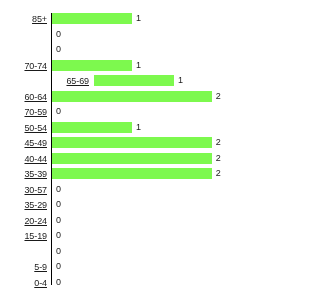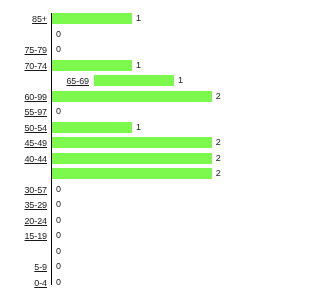--- a/index.html
+++ b/index.html
@@ -96,46 +96,45 @@
           <div class="cat-label">85+</div>
           <div class="bar-track" style="width: 79.927px;">
             <div class="bar-fill" style="width: 79.927px; background: rgb(125, 249, 78);"></div>
           </div>
           <div class="bar-value" style="left: 135.927px;">1</div>
         </div>
         <div class="bar-row" style="top: 15.5px;">
           <div class="bar-value" style="left: 56px;">0</div>
         </div>
         <div class="bar-row" style="top: 31px;">
-          <div class="cat-label">75-79</div>
           <div class="bar-value" style="left: 56px;">0</div>
         </div>
         <div class="bar-row" style="top: 46.5px;">
           <div class="cat-label">70-74</div>
           <div class="bar-track" style="width: 79.927px;">
             <div class="bar-fill" style="width: 79.927px; background: rgb(125, 249, 78);"></div>
           </div>
           <div class="bar-value" style="left: 135.927px;">1</div>
         </div>
         <div class="bar-row" style="top: 62px; margin-left: 42px;">
           <div class="cat-label">65-69</div>
           <div class="bar-track" style="width: 79.927px;">
             <div class="bar-fill" style="width: 79.927px; background: rgb(125, 249, 78);"></div>
           </div>
           <div class="bar-value" style="left: 135.927px;">1</div>
         </div>
         <div class="bar-row" style="top: 77.5px;">
-          <div class="cat-label">60-99</div>
+          <div class="cat-label">60-64</div>
           <div class="bar-track" style="width: 159.854px;">
             <div class="bar-fill" style="width: 159.854px; background: rgb(125, 249, 78);"></div>
           </div>
           <div class="bar-value" style="left: 215.854px;">2</div>
         </div>
         <div class="bar-row" style="top: 93px;">
-          <div class="cat-label">55-97</div>
+          <div class="cat-label">70-59</div>
           <div class="bar-value" style="left: 56px;">0</div>
         </div>
         <div class="bar-row" style="top: 108.5px;">
           <div class="cat-label">50-54</div>
           <div class="bar-track" style="width: 79.927px;">
             <div class="bar-fill" style="width: 79.927px; background: rgb(125, 249, 78);"></div>
           </div>
           <div class="bar-value" style="left: 135.927px;">1</div>
         </div>
         <div class="bar-row" style="top: 124px;">
@@ -146,20 +145,21 @@
           <div class="bar-value" style="left: 215.854px;">2</div>
         </div>
         <div class="bar-row" style="top: 139.5px;">
           <div class="cat-label">40-44</div>
           <div class="bar-track" style="width: 159.854px;">
             <div class="bar-fill" style="width: 159.854px; background: rgb(125, 249, 78);"></div>
           </div>
           <div class="bar-value" style="left: 215.854px;">2</div>
         </div>
         <div class="bar-row" style="top: 155px;">
+          <div class="cat-label">35-39</div>
           <div class="bar-track" style="width: 159.854px;">
             <div class="bar-fill" style="width: 159.854px; background: rgb(125, 249, 78);"></div>
           </div>
           <div class="bar-value" style="left: 215.854px;">2</div>
         </div>
         <div class="bar-row" style="top: 170.5px;">
           <div class="cat-label">30-57</div>
           <div class="bar-value" style="left: 56px;">0</div>
         </div>
         <div class="bar-row" style="top: 186px;">

